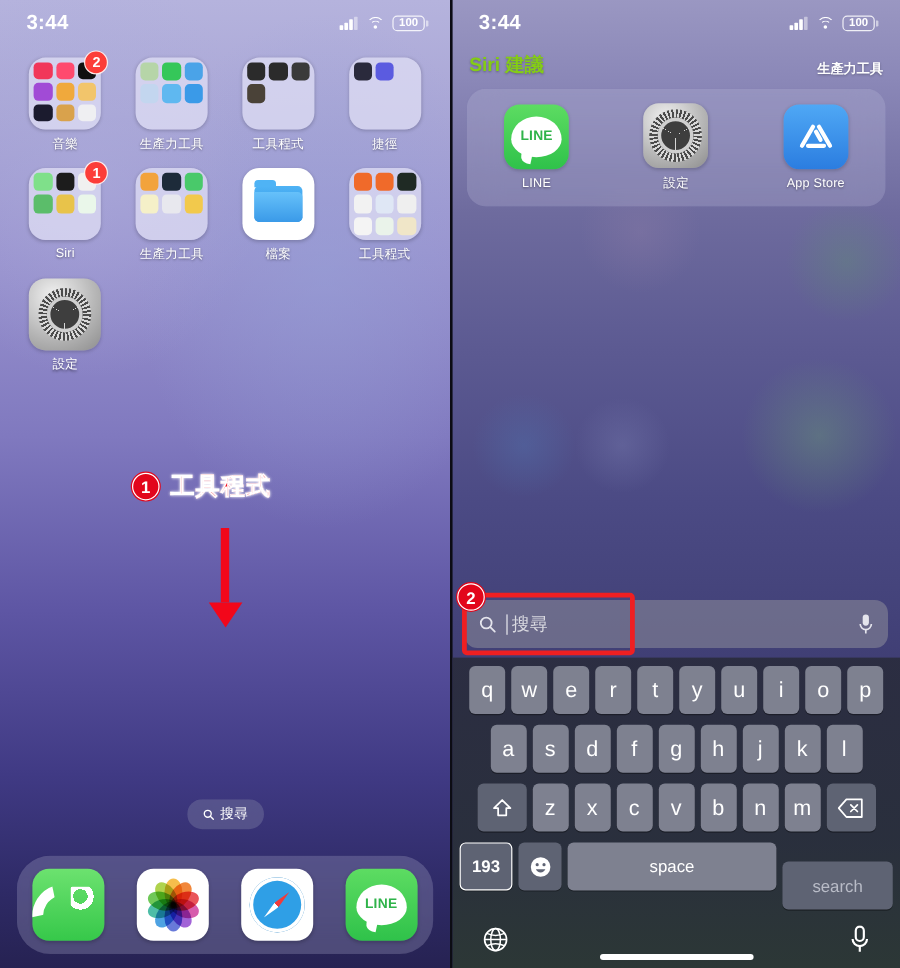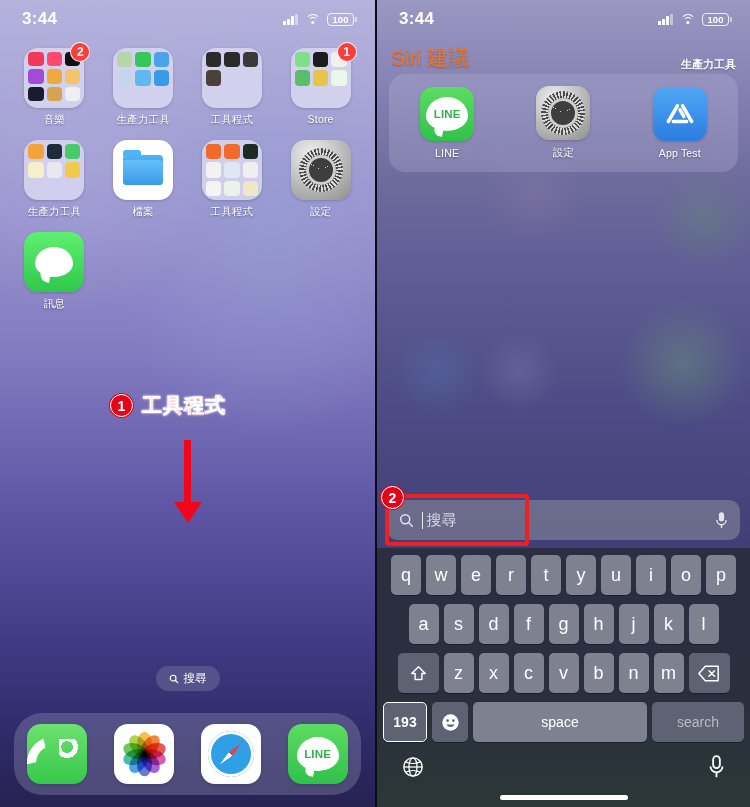--- a/index.html
+++ b/index.html
@@ -153,21 +153,21 @@
      -webkit-text-stroke:.6px #fff; text-shadow:0 0 2px #fff,0 0 3px #fff; letter-spacing:1px;}
   .arrow { position:absolute; left:50%; transform:translateX(-50%); z-index:40; }
   .arrow .shaft { width:7px; height:62px; background:#f2071a; margin:0 auto; }
   .arrow .head { width:0;height:0;margin:0 auto;
      border-left:14px solid transparent; border-right:14px solid transparent;
      border-top:21px solid #f2071a; }
 
   
   .siri-hdr { position:absolute; top:44px; left:14px; right:14px; z-index:25;
     display:flex; align-items:flex-end; justify-content:space-between; }
-  .siri-title { color:#f97316; font-size:21px; font-weight:400; text-shadow:0 1px 2px rgba(0,0,0,.3);}
+  .siri-title { color:#84cc16; font-size:16px; font-weight:700; text-shadow:0 1px 2px rgba(0,0,0,.3);}
   .siri-more { color:#fff; font-size:11px; font-weight:600; text-shadow:0 1px 2px rgba(0,0,0,.3);}
   .siri-card { position:absolute; top:74px; left:12px; right:12px; height:98px; z-index:25;
     background:rgba(205,203,232,.22); border-radius:16px; backdrop-filter:blur(14px);
     display:flex; align-items:center; justify-content:space-around; }
   .siri-card .cell .ic { width:54px; height:54px; border-radius:13px; }
   .siri-card .lbl { margin-top:6px; font-size:10.5px; }
   .appstore { background:linear-gradient(180deg,#4fa8f5,#2b7de0); display:flex;align-items:center;justify-content:center;}
 
   
   .sbar { position:absolute; left:10px; right:10px; top:500px; height:40px;
@@ -187,21 +187,21 @@
   .krow { display:flex; justify-content:center; gap:5px; margin-bottom:9px; }
   .key { background:#7e8190; color:#fff; border-radius:5px; height:40px; width:30px;
          display:flex; align-items:center; justify-content:center; font-size:18px;
          box-shadow:0 1px 0 rgba(0,0,0,.35); }
   .krow.r2 { padding:0 16px; }
   .krow.r3 { padding:0 2px; }
   .key.wide { width:41px; background:#5e6373; }
   .key.num { width:44px; background:#5e6373; font-size:14px; }
   .key.emoji { width:36px; background:#5e6373; font-size:17px; }
   .key.space { flex:1; background:#7e8190; font-size:14px; }
-  .key.search { width:92px; background:#5e6373; font-size:14px; color:#b9bcc7; }
+  .key.search { width:92px; background:#5e6373; font-size:14px; color:#b9bcc7;margin-top:16px; }
   .krow.bottom { justify-content:space-between; padding:4px 22px 0; margin-bottom:0; align-items:center;}
   .gl { color:#fff; font-size:20px; }
   .homebar { position:absolute; bottom:7px; left:50%; transform:translateX(-50%);
              width:128px; height:5px; border-radius:3px; background:#fff; z-index:40;}
 </style>
 </head>
 <body>
 
 <div class="stage">
 
@@ -271,32 +271,46 @@
             <div class="mini" style="background: transparent;"></div>
             <div class="mini" style="background: transparent;"></div>
             <div class="mini" style="background: transparent;"></div>
             <div class="mini" style="background: transparent;"></div>
             <div class="mini" style="background: transparent;"></div>
           </div>
           <div class="lbl">工具程式</div>
         </div>
         <div class="cell">
           <div class="ic folder">
+            <div class="mini" style="background: rgb(42, 42, 60);"></div>
+            <div class="mini" style="background: rgb(91, 91, 224);"></div>
+            <div class="mini" style="background: transparent;"></div>
+            <div class="mini" style="background: transparent;"></div>
+            <div class="mini" style="background: transparent;"></div>
+            <div class="mini" style="background: transparent;"></div>
+            <div class="mini" style="background: transparent;"></div>
+            <div class="mini" style="background: transparent;"></div>
+            <div class="mini" style="background: transparent;"></div>
+          </div>
+          <div class="lbl">捷徑</div>
+        </div>
+        <div class="cell">
+          <div class="ic folder">
             <div class="mini" style="background: rgb(127, 224, 138);"></div>
             <div class="mini" style="background: rgb(28, 28, 28);"></div>
             <div class="mini" style="background: rgb(240, 240, 240);"></div>
             <div class="mini" style="background: rgb(91, 189, 106);"></div>
             <div class="mini" style="background: rgb(232, 195, 74);"></div>
             <div class="mini" style="background: rgb(234, 247, 234);"></div>
             <div class="mini" style="background: transparent;"></div>
             <div class="mini" style="background: transparent;"></div>
             <div class="mini" style="background: transparent;"></div>
             <div class="badge">1</div>
           </div>
-          <div class="lbl">Store</div>
+          <div class="lbl">Siri</div>
         </div>
         <div class="cell">
           <div class="ic folder">
             <div class="mini" style="background: rgb(242, 163, 60);"></div>
             <div class="mini" style="background: rgb(29, 43, 58);"></div>
             <div class="mini" style="background: rgb(73, 201, 106);"></div>
             <div class="mini" style="background: rgb(245, 240, 200);"></div>
             <div class="mini" style="background: rgb(232, 232, 238);"></div>
             <div class="mini" style="background: rgb(242, 201, 76);"></div>
             <div class="mini" style="background: transparent;"></div>
@@ -323,26 +337,20 @@
             <div class="mini" style="background: rgb(234, 243, 234);"></div>
             <div class="mini" style="background: rgb(240, 230, 200);"></div>
           </div>
           <div class="lbl">工具程式</div>
         </div>
         <div class="cell">
           <div class="ic settings">
             <div class="gear"></div>
           </div>
           <div class="lbl">設定</div>
-        </div>
-        <div class="cell">
-          <div class="ic msgs">
-            <div class="bub"></div>
-          </div>
-          <div class="lbl">訊息</div>
         </div>
       </div>
 
     <div class="searchpill">
       <svg width="10" height="10" viewBox="0 0 16 16">
           <circle cx="6.6" cy="6.6" r="4.6" fill="none" stroke="#fff" stroke-width="1.8"></circle>
           <line x1="10" y1="10" x2="14" y2="14" stroke="#fff" stroke-width="1.8" stroke-linecap="round"></line>
         </svg>
       <span>搜尋</span>
     </div>
@@ -431,21 +439,21 @@
           </div>
         <div class="lbl">設定</div>
       </div>
       <div class="cell">
         <div class="ic appstore">
             <svg width="34" height="30" viewBox="0 0 40 36">
           <path d="M6 27 L17 8 M23 8 L34 27 M12 27 L28 27" stroke="#fff" stroke-width="4.2" stroke-linecap="round" fill="none"></path>
           <path d="M20 13 L24.5 21" stroke="#fff" stroke-width="4.2" stroke-linecap="round"></path>
             </svg>
           </div>
-        <div class="lbl">App Test</div>
+        <div class="lbl">App Store</div>
       </div>
     </div>
 
     <div class="sbar">
       <div class="sbar-left">
         <svg width="15" height="15" viewBox="0 0 16 16">
             <circle cx="6.6" cy="6.6" r="4.8" fill="none" stroke="#e4e4ec" stroke-width="1.6"></circle>
             <line x1="10.2" y1="10.2" x2="14.2" y2="14.2" stroke="#e4e4ec" stroke-width="1.6" stroke-linecap="round"></line>
           </svg>
         <div class="caret"></div>

